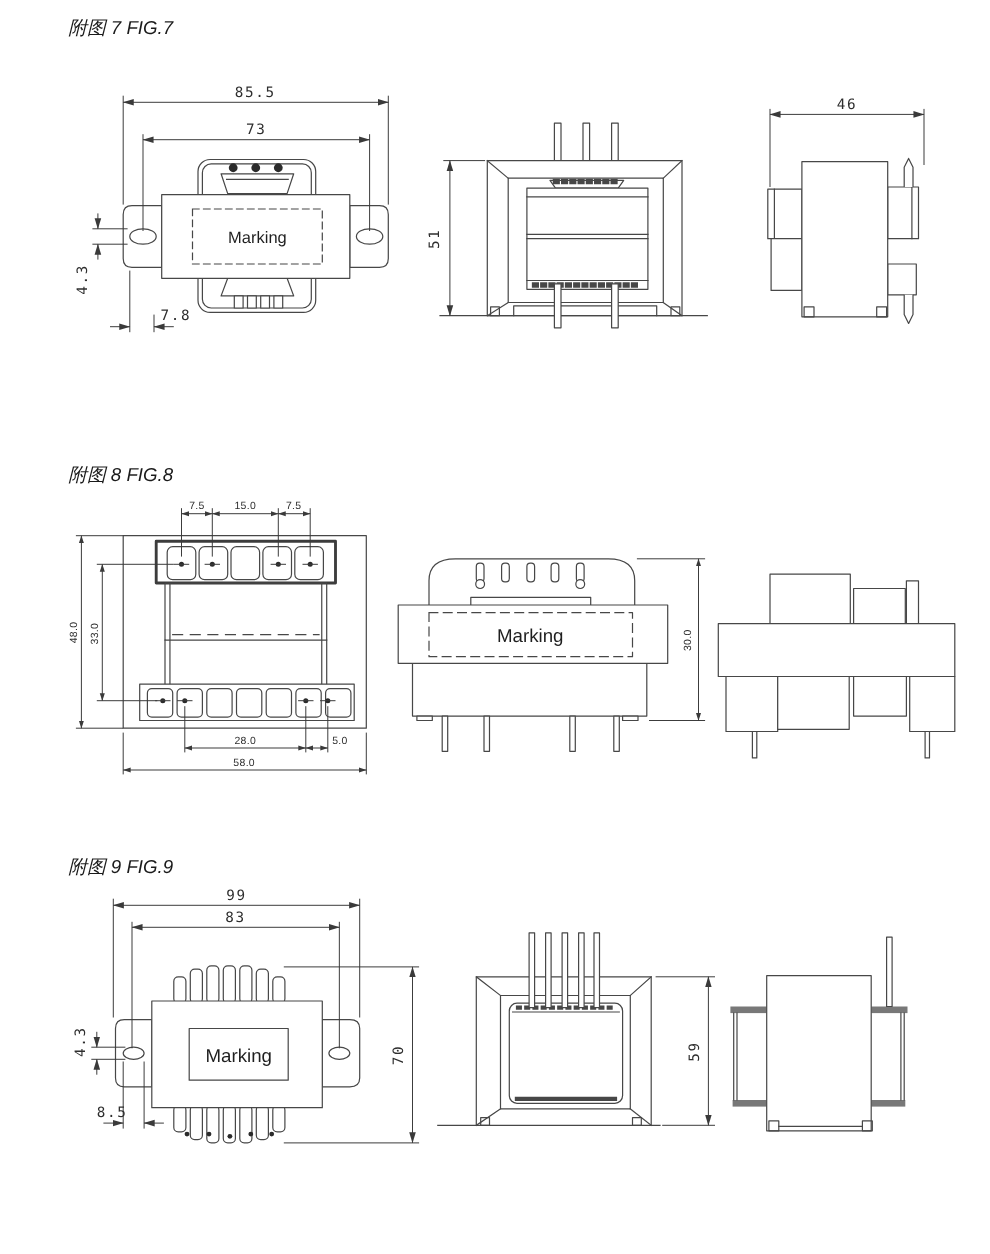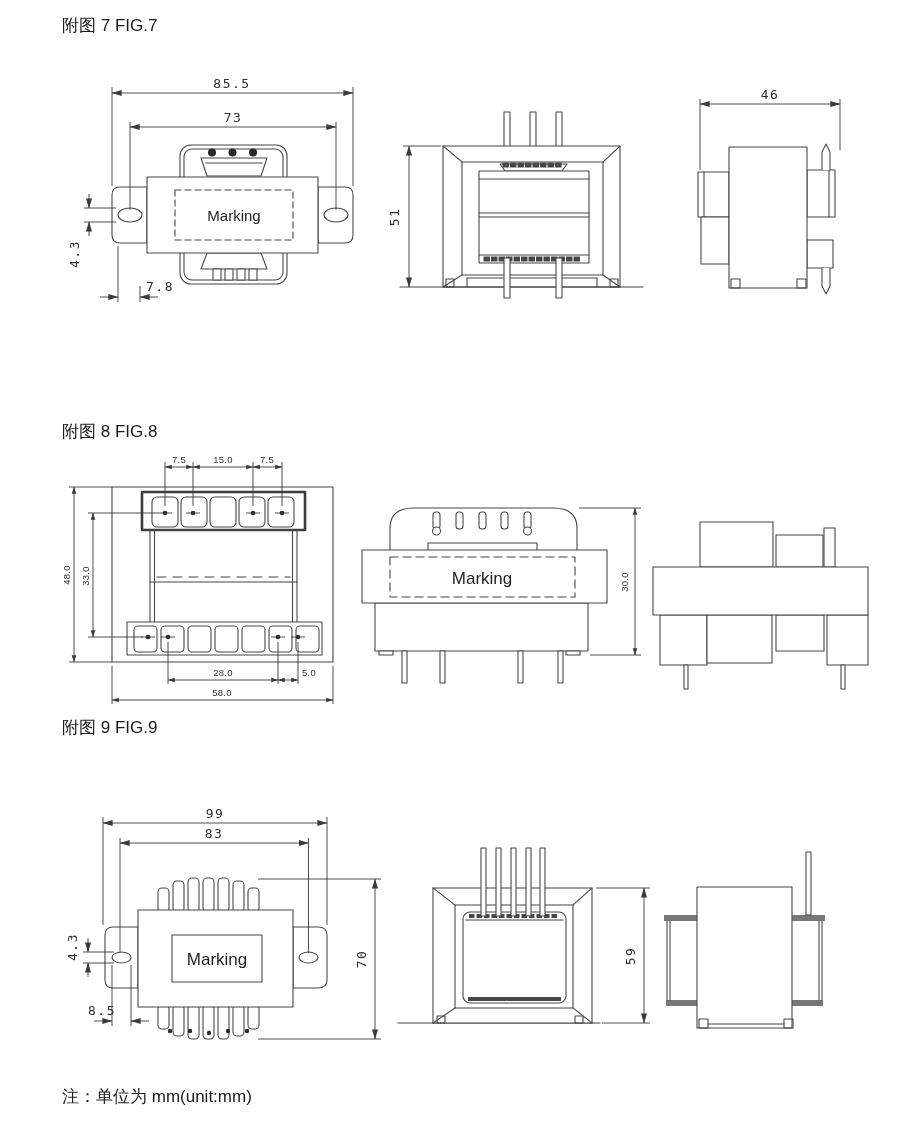--- a/index.html
+++ b/index.html
@@ -1,18 +1,18 @@
 <!DOCTYPE html>
 <html><head>
 <meta charset="utf-8">
 <style>
   html,body{margin:0;padding:0;background:#fff;}
   .page{position:relative;width:900px;height:1140px;background:#fff;overflow:hidden;
         font-family:"Liberation Sans",sans-serif;}
-  .fig-title{position:absolute;left:62px;font-size:17px;color:#1a1a1a;white-space:pre;}
+  .fig-title{position:absolute;left:62px;font-size:17px;color:#1a1a1a;white-space:pre;font-style:italic;}
   .note{position:absolute;left:62px;font-size:17px;color:#1a1a1a;white-space:pre;}
   svg.fig{position:absolute;left:0;width:900px;display:block;}
   .ln{fill:none;stroke:#474747;stroke-width:1.1;stroke-linejoin:round;stroke-linecap:square;}
   .fw{fill:#ffffff;stroke:#474747;stroke-width:1.1;stroke-linejoin:round;}
   .thk{stroke-width:2.6;stroke:#3c3c3c;}
   .dimln{fill:none;stroke:#3a3a3a;stroke-width:0.9;}
   .dimtx{font-family:"DejaVu Sans Mono",monospace;font-size:13px;fill:#2e2e2e;letter-spacing:1.5px;}
   .dimtx8{font-family:"Liberation Sans",sans-serif;font-size:9.5px;fill:#2e2e2e;letter-spacing:0.3px;}
   .marktx{font-family:"Liberation Sans",sans-serif;fill:#1f1f1f;}
   .dot{fill:#2b2b2b;stroke:none;}
@@ -261,21 +261,21 @@
       <line class="dimln" x1="112" y1="700" x2="333" y2="700" marker-start="url(#ar8)" marker-end="url(#ar8)"></line>
       <text class="dimtx8 mid" x="222" y="696">58.0</text>
 
       <line class="dimln" x1="579" y1="508" x2="641" y2="508"></line>
       <line class="dimln" x1="590" y1="655" x2="641" y2="655"></line>
       <line class="dimln" x1="635" y1="508" x2="635" y2="655" marker-start="url(#ar8)" marker-end="url(#ar8)"></line>
       <text class="dimtx8 mid" transform="translate(628,582) rotate(-90)">30.0</text>
     </g>
   </svg>
 
-  <div class="fig-title" style="top:716px">附图 9 FIG.9</div>
+  <div class="fig-title" style="top:777px">附图 9 FIG.9</div>
 
   <svg class="fig" style="top:790px;height:285px" viewBox="0 790 900 285">
     <defs>
       <marker id="ar9" markerWidth="12" markerHeight="10" refX="9.6" refY="4" orient="auto-start-reverse" markerUnits="userSpaceOnUse">
         <path d="M0,1 L10,4 L0,7 Z" fill="#3a3a3a"></path>
       </marker>
     </defs>
 
     <g>
 
@@ -381,14 +381,13 @@
       <line class="dimln" x1="375" y1="879" x2="375" y2="1039" marker-start="url(#ar9)" marker-end="url(#ar9)"></line>
       <text class="dimtx mid" transform="translate(366,959) rotate(-90)">70</text>
 
       <line class="dimln" x1="596" y1="888" x2="650" y2="888"></line>
       <line class="dimln" x1="602" y1="1023" x2="650" y2="1023"></line>
       <line class="dimln" x1="644" y1="888" x2="644" y2="1023" marker-start="url(#ar9)" marker-end="url(#ar9)"></line>
       <text class="dimtx mid" transform="translate(635,956) rotate(-90)">59</text>
     </g>
   </svg>
 
-  <div class="note" style="top:1085px">注：单位为 mm(unit:mm)</div>
 </div>
 
 </body></html>

